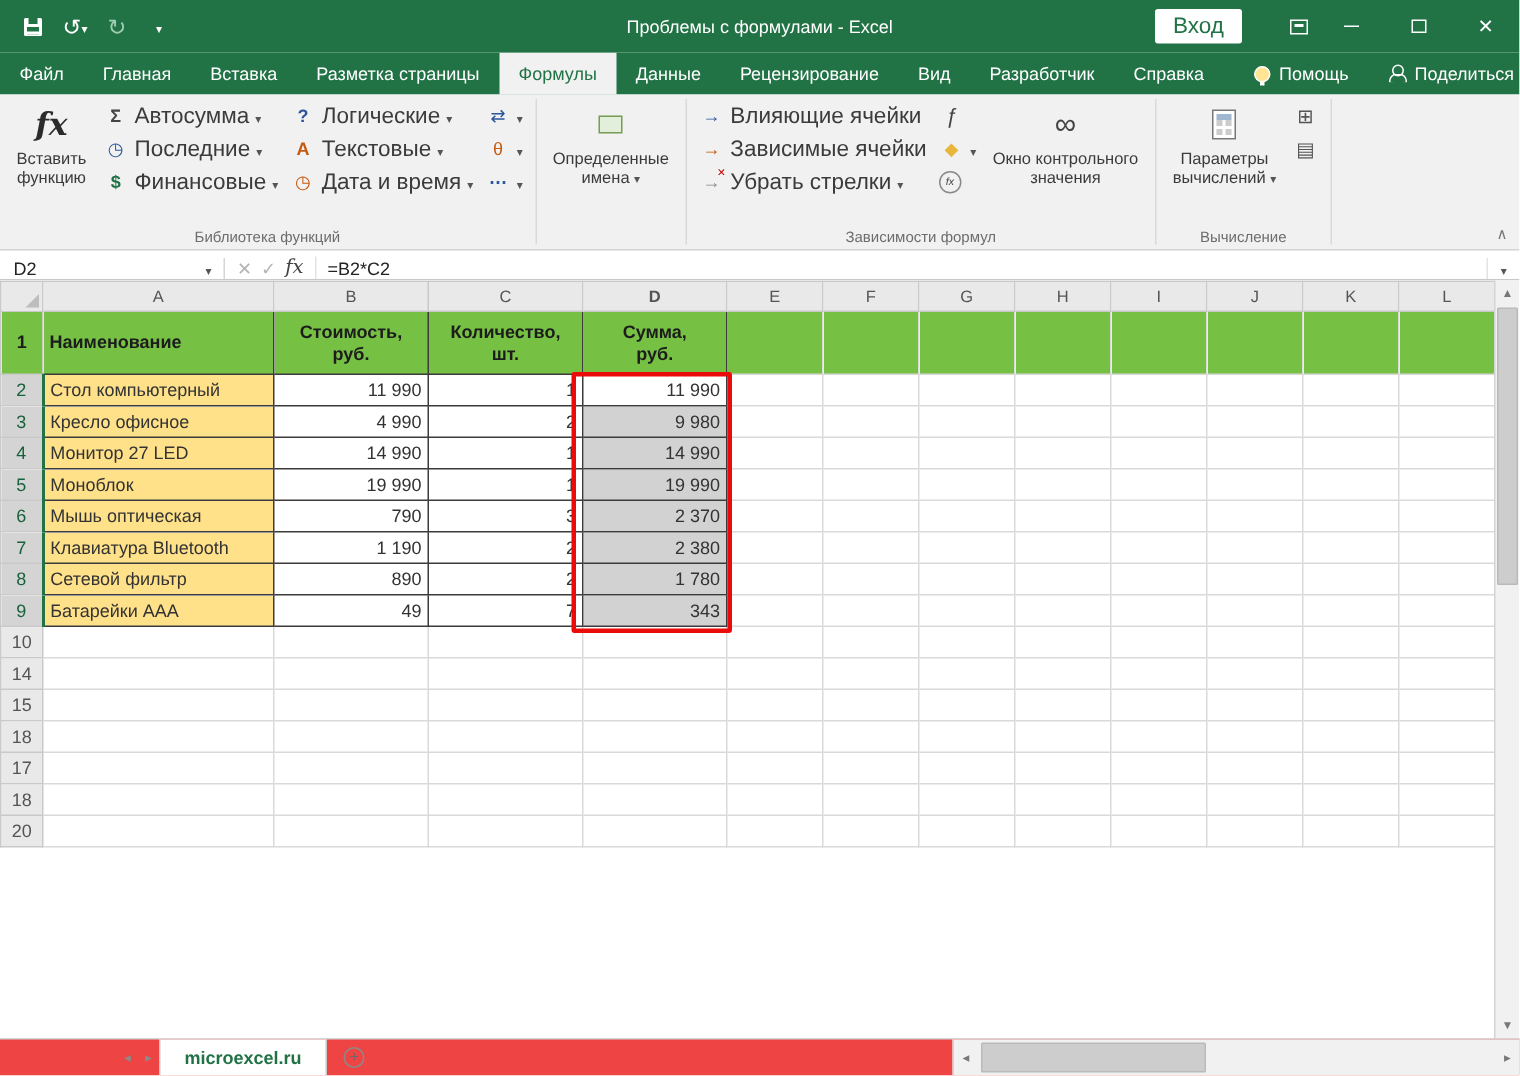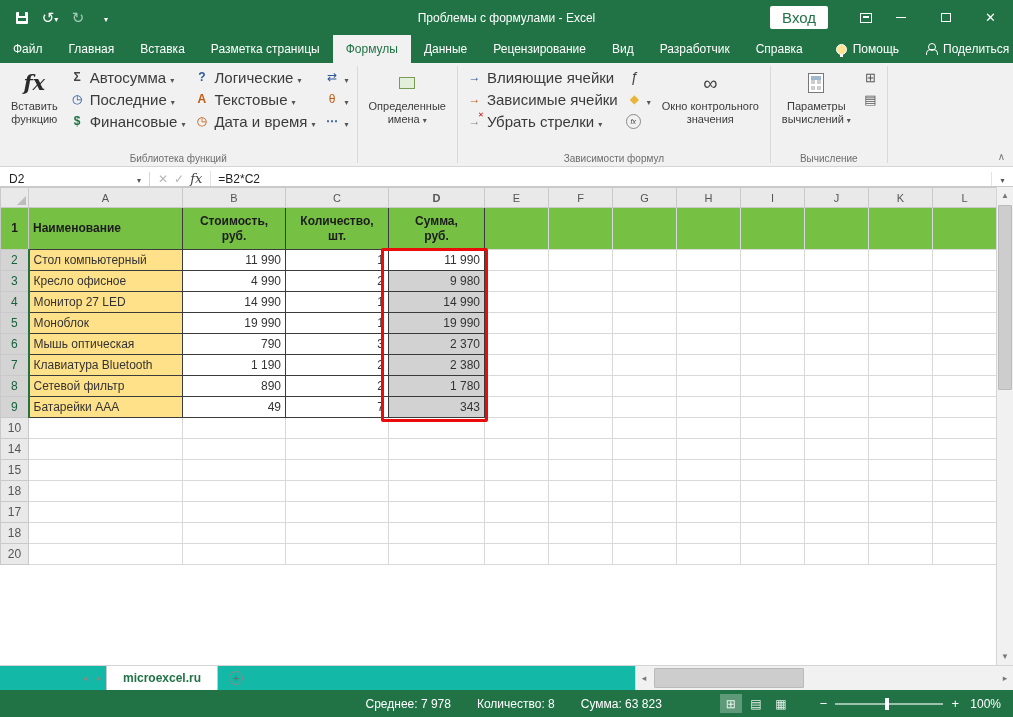--- a/index.html
+++ b/index.html
@@ -111,21 +111,21 @@
   td.dsel{background:#d2d2d2}
   td.dact{background:#fff}
   .redbox{position:absolute;left:381px;top:61px;width:107px;height:174px;border:3px solid #ea0b0b;border-radius:2px;pointer-events:none;z-index:5}
   
   .vscroll{position:absolute;top:0;right:0;bottom:0;width:17px;background:#f1f1f1;border-left:1px solid #d4d4d4}
   .varr{height:17px;display:flex;align-items:center;justify-content:center;font-size:8px;color:#787878}
   .varr.dn{position:absolute;bottom:0;left:0;right:0}
   .vthumb{position:absolute;top:18px;left:1px;width:14px;height:185px;background:#cdcdcd;border:1px solid #bababa;border-radius:1px}
 
   
-  .sheettabs{height:25px;background:#14b8a6;border-top:1px solid #d4d4d4;display:flex;align-items:stretch;flex:none;font-size:12px}
+  .sheettabs{height:25px;background:#ef4444;border-top:1px solid #d4d4d4;display:flex;align-items:stretch;flex:none;font-size:12px}
   .stspacer{width:78px}
   .snav{display:flex;align-items:center;justify-content:center;width:14px;color:#8a8a8a;font-size:9px}
   .g-left::before{content:"◂"}
   .g-right::before{content:"▸"}
   .stab{display:flex;align-items:center;padding:0 16px;background:#fff;border-left:1px solid #c9c9c9;border-right:1px solid #c9c9c9;color:#217346;font-weight:bold}
   .addsheet{display:flex;align-items:center;justify-content:center;width:36px}
   .addsheet .plus{width:14px;height:14px;border:1px solid #8a8a8a;border-radius:50%;display:inline-flex;align-items:center;justify-content:center;color:#6a6a6a;font-size:11px}
   .plus::before{content:"+"}
   .hscroll{margin-left:auto;width:378px;display:flex;align-items:center;background:#f1f1f1;border-left:1px solid #d4d4d4}
   .harr{width:16px;text-align:center;color:#787878;font-size:9px}
@@ -663,34 +663,14 @@
       </span>
     <div class="hscroll">
       <span class="harr">◂</span>
       <span class="htrack">
           <span class="hthumb"></span>
         </span>
       <span class="harr">▸</span>
     </div>
   </div>
 
-  <div class="statusbar">
-    <div class="stats">
-      <span>Среднее: 7 978</span>
-      <span>Количество: 8</span>
-      <span>Сумма: 63 823</span>
-    </div>
-    <div class="views">
-      <span class="vbtn on g-vnormal"></span>
-      <span class="vbtn g-vlayout"></span>
-      <span class="vbtn g-vbreak"></span>
-    </div>
-    <div class="zoomgrp">
-      <span class="zminus">−</span>
-      <span class="ztrack">
-          <span class="zthumb"></span>
-        </span>
-      <span class="zplus">+</span>
-      <span class="zpct">100%</span>
-    </div>
-  </div>
 
 </div>
 
 </body></html>

